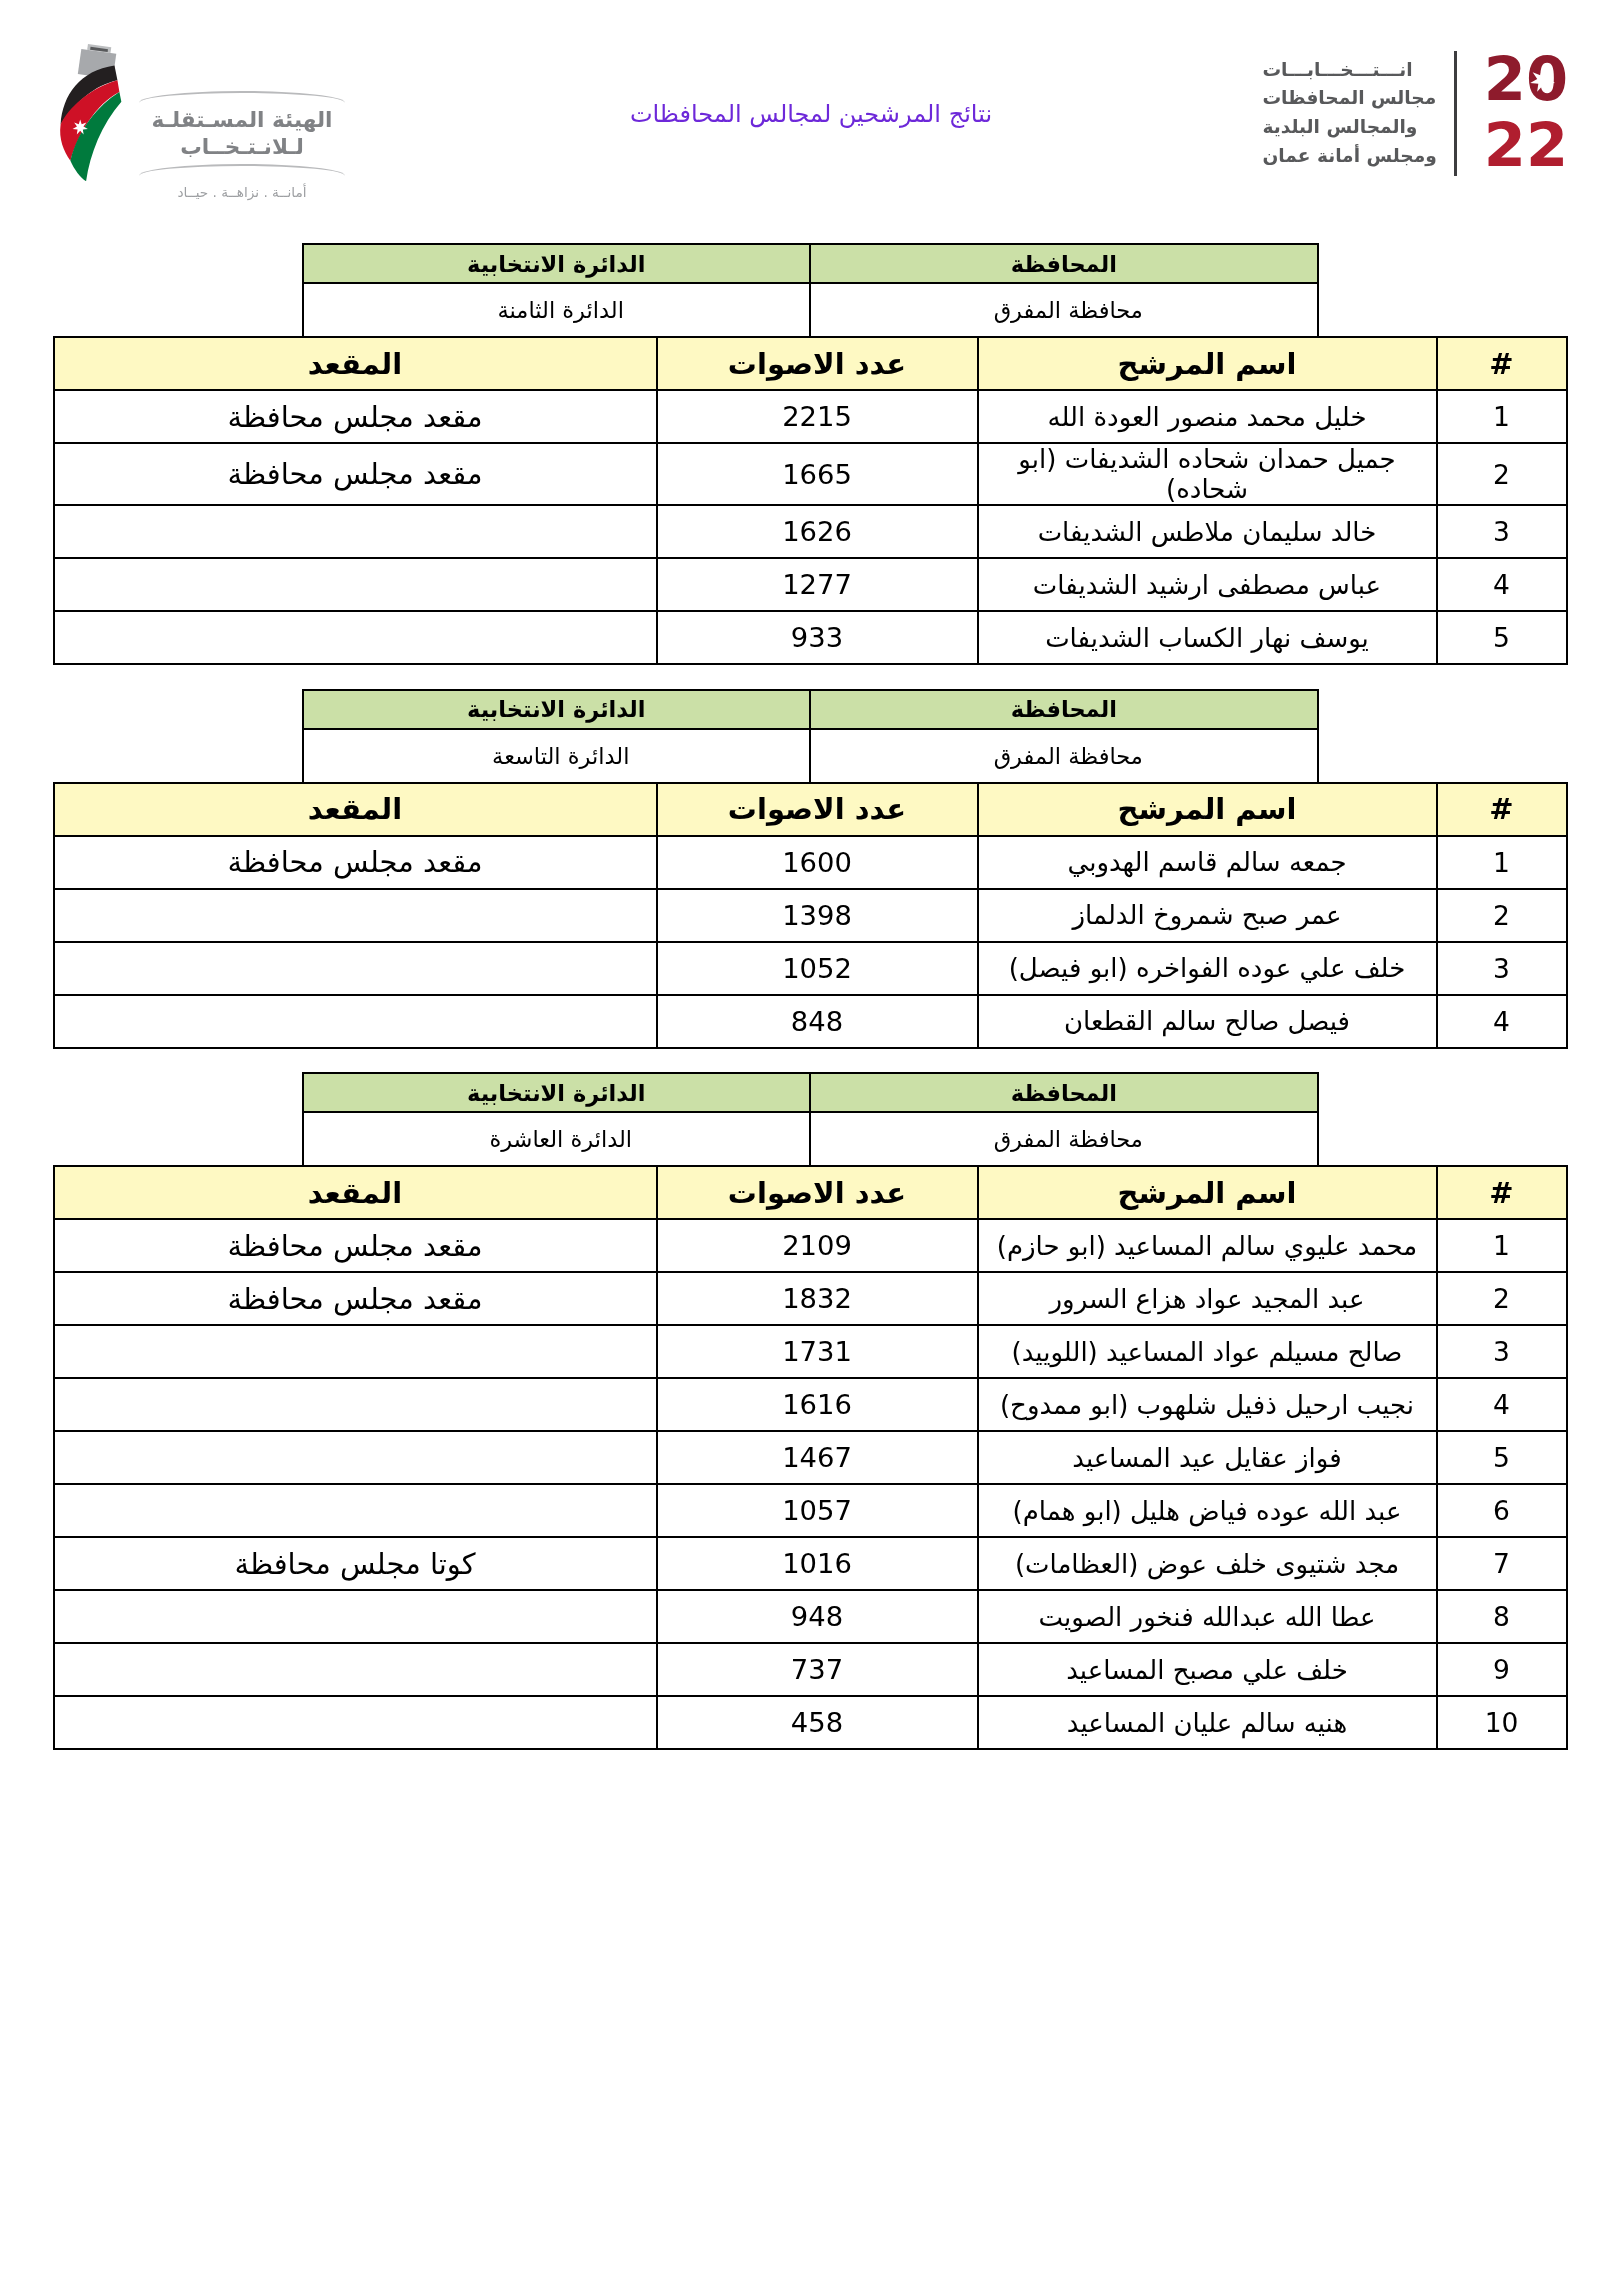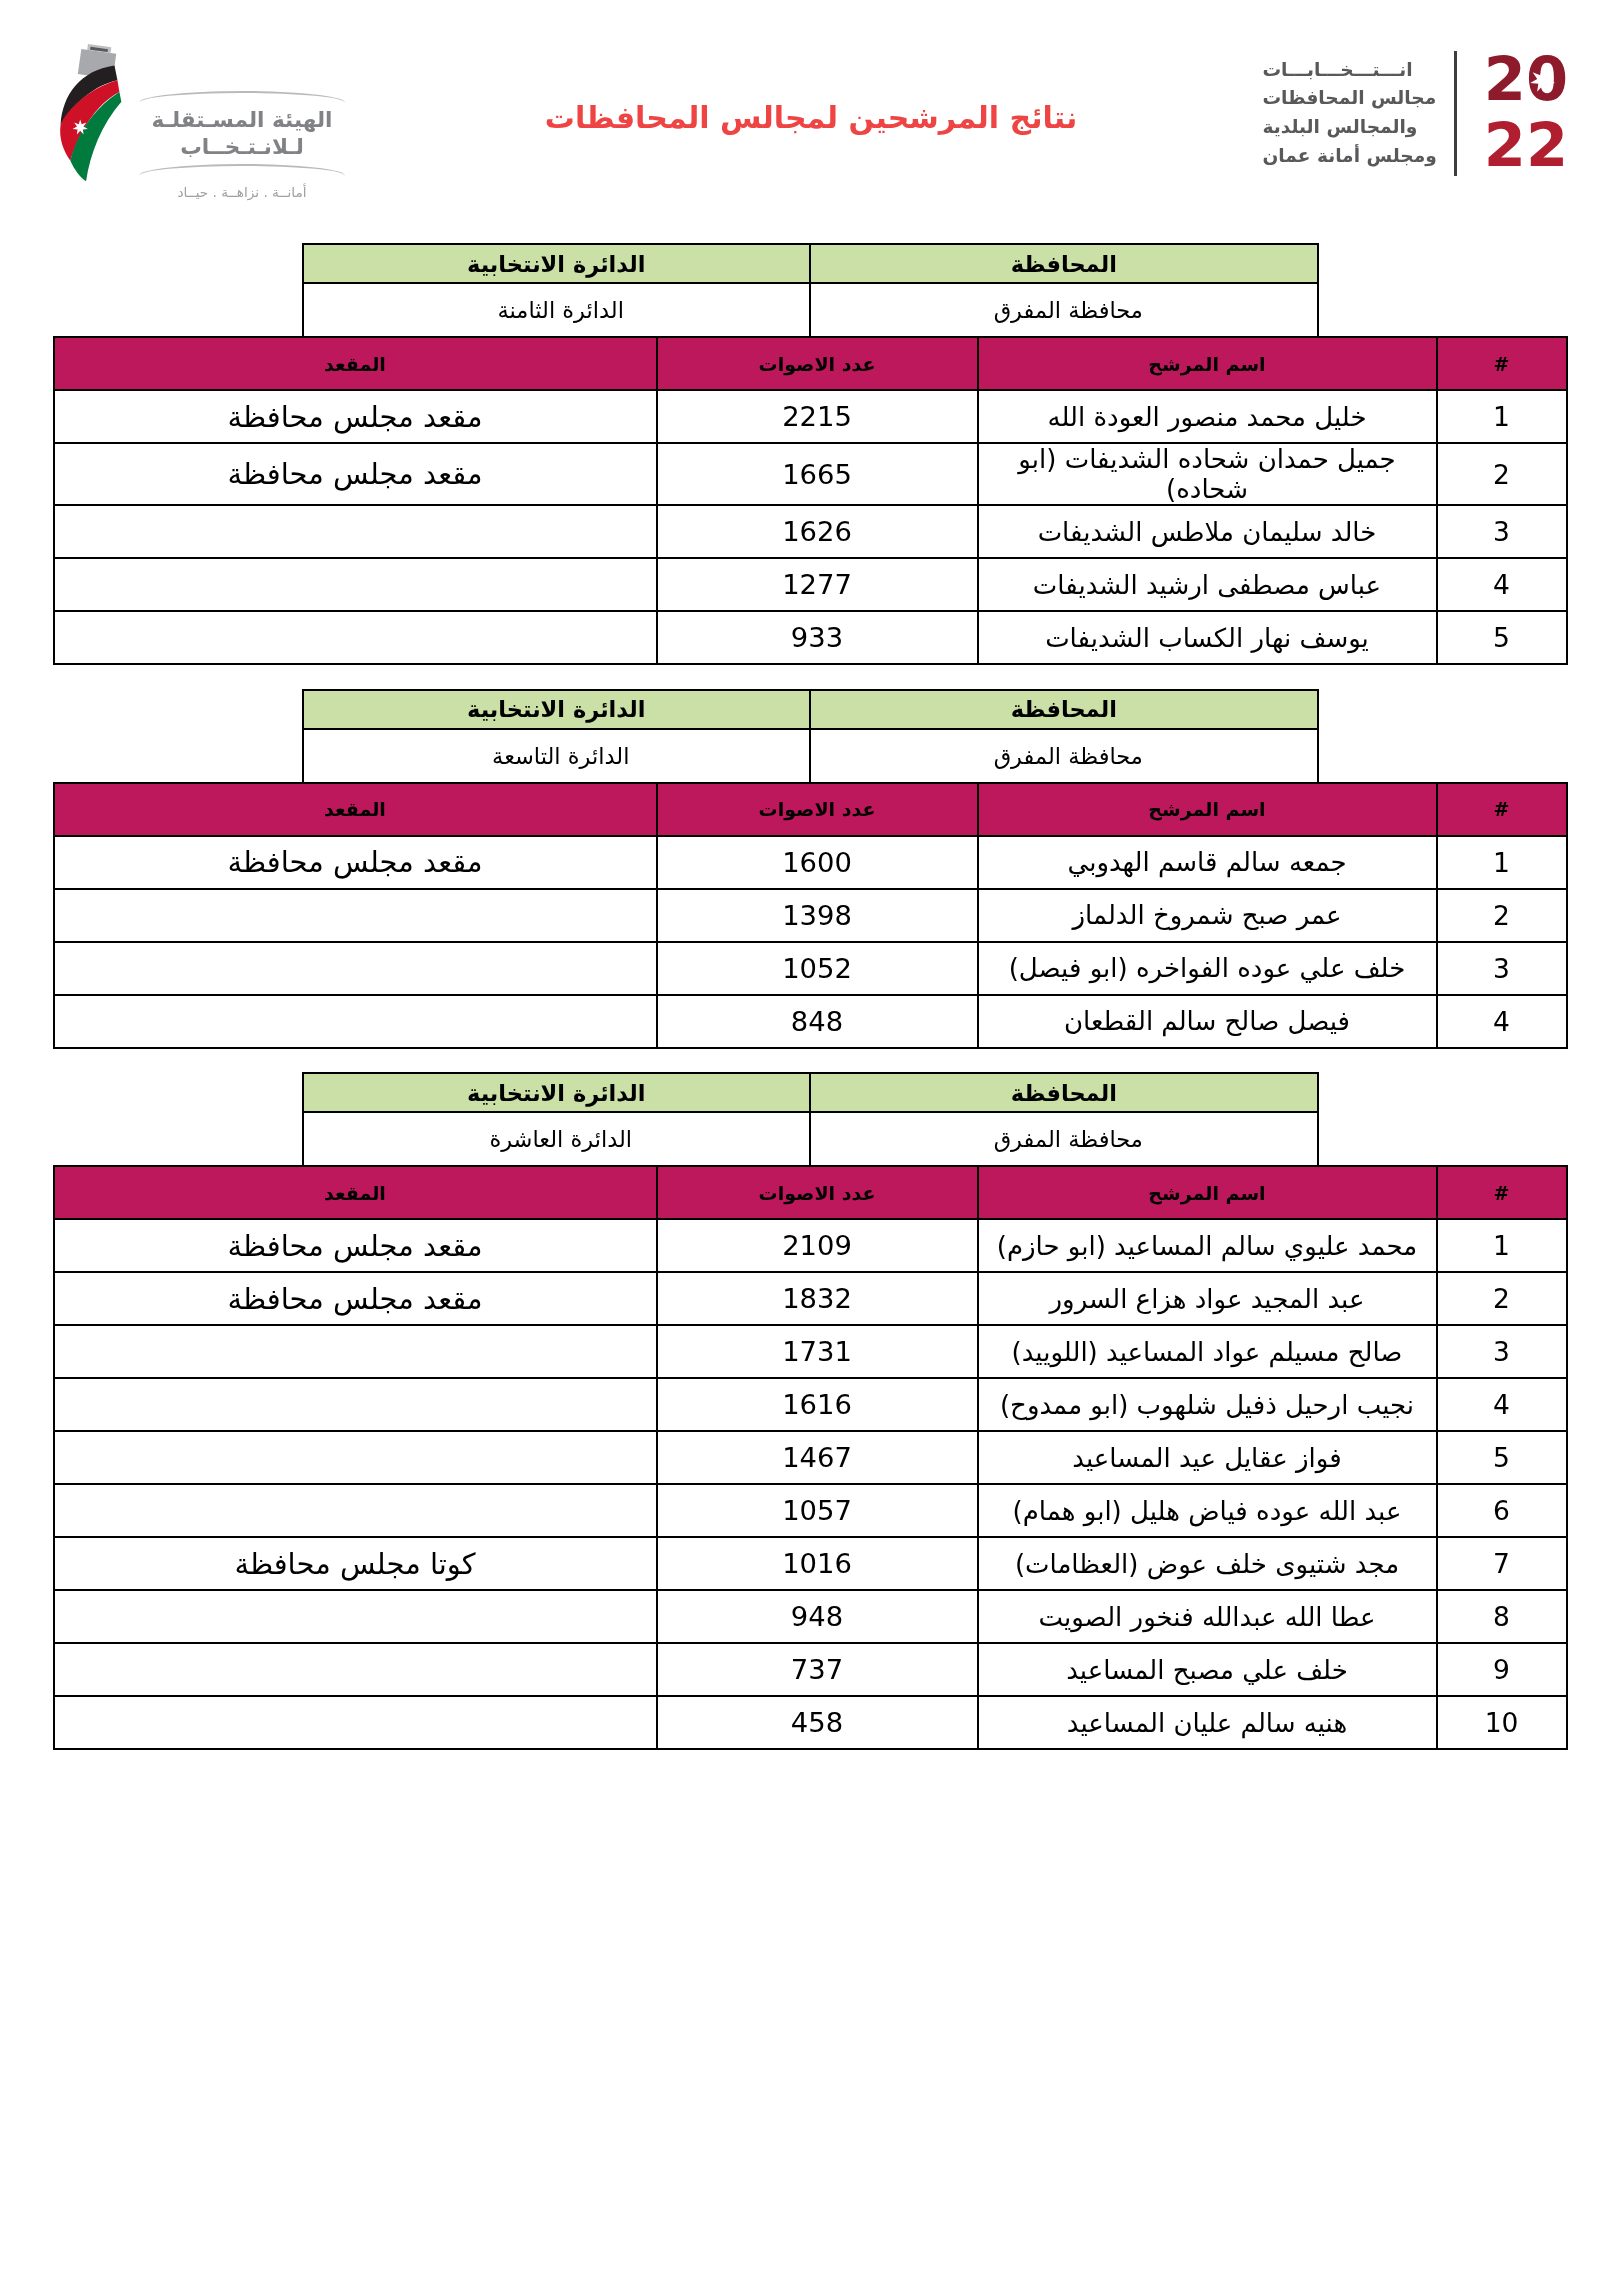--- a/index.html
+++ b/index.html
@@ -6,21 +6,21 @@
   body { background:#e8e8e8; font-family:"DejaVu Sans", sans-serif; }
   .page {
     position:relative; width:1620px; height:2293px;
     background:#ffffff; margin:0 auto; overflow:hidden;
   }
 
   
   .header { position:absolute; top:41px; left:41px; right:39px; height:172px; }
   .page-title {
     position:absolute; left:50%; top:59px; transform:translateX(-50%);
-    font-size:30px; font-weight:bold; color:#ef4444; direction:rtl; white-space:nowrap;
+    font-size:24px; font-weight:normal; color:#6d28d9; direction:rtl; white-space:nowrap;
   }
 
   .iec-logo { position:absolute; left:0; top:0; display:flex; width:304px; }
   .iec-art { flex:0 0 98px; }
   .iec-text { flex:1; display:flex; flex-direction:column; justify-content:flex-end; padding-bottom:2px; direction:rtl; }
   .arc { height:11.8px; border-top:2.9px solid #b9babc; border-radius:50% 50% 0 0 / 100% 100% 0 0; margin:3.9px 0; }
   .iec-name { font-size:21.6px; font-weight:bold; color:#808285; text-align:center; line-height:1.25; }
   .iec-tagline { font-size:13.7px; color:#9d9fa2; text-align:center; letter-spacing:2px; margin-top:3.9px; }
 
   .election-logo { position:absolute; right:0; top:7.8px; display:flex; direction:ltr; align-items:center; }
@@ -36,21 +36,21 @@
     height:39px; text-align:center; vertical-align:middle; font-size:22.5px;
   }
   .mini-table tr.mini-values td { border-bottom:none; height:53px;padding-left:9px; }
   .mini-table td.green { background:#cbe0a7; font-weight:bold; }
 
   .main-table { width:1512px; margin:0 auto; border:2.9px solid #000; }
   .main-table th, .main-table td {
     border:2px solid #000; border-top-width:2.9px; border-bottom-width:2.9px;
     height:53px; text-align:center; vertical-align:middle;
   }
-  .main-table th { background:#be185d; font-weight:bold; font-size:19px; }
+  .main-table th { background:#fef9c3; font-weight:bold; font-size:29px; }
   .main-table td.c-num { font-size:26.5px; font-family:"DejaVu Sans", sans-serif; }
   .main-table td.c-name { font-size:26px; }
   .main-table td.c-votes { font-size:27.4px; }
   .main-table td.c-seat { font-size:29px; }
   .table-block { margin-bottom:23.5px; }
 
   
   .footer { position:absolute; top:2184px; width:100%; text-align:center; font-size:25.5px; color:#000; }
 </style>
 </head>

